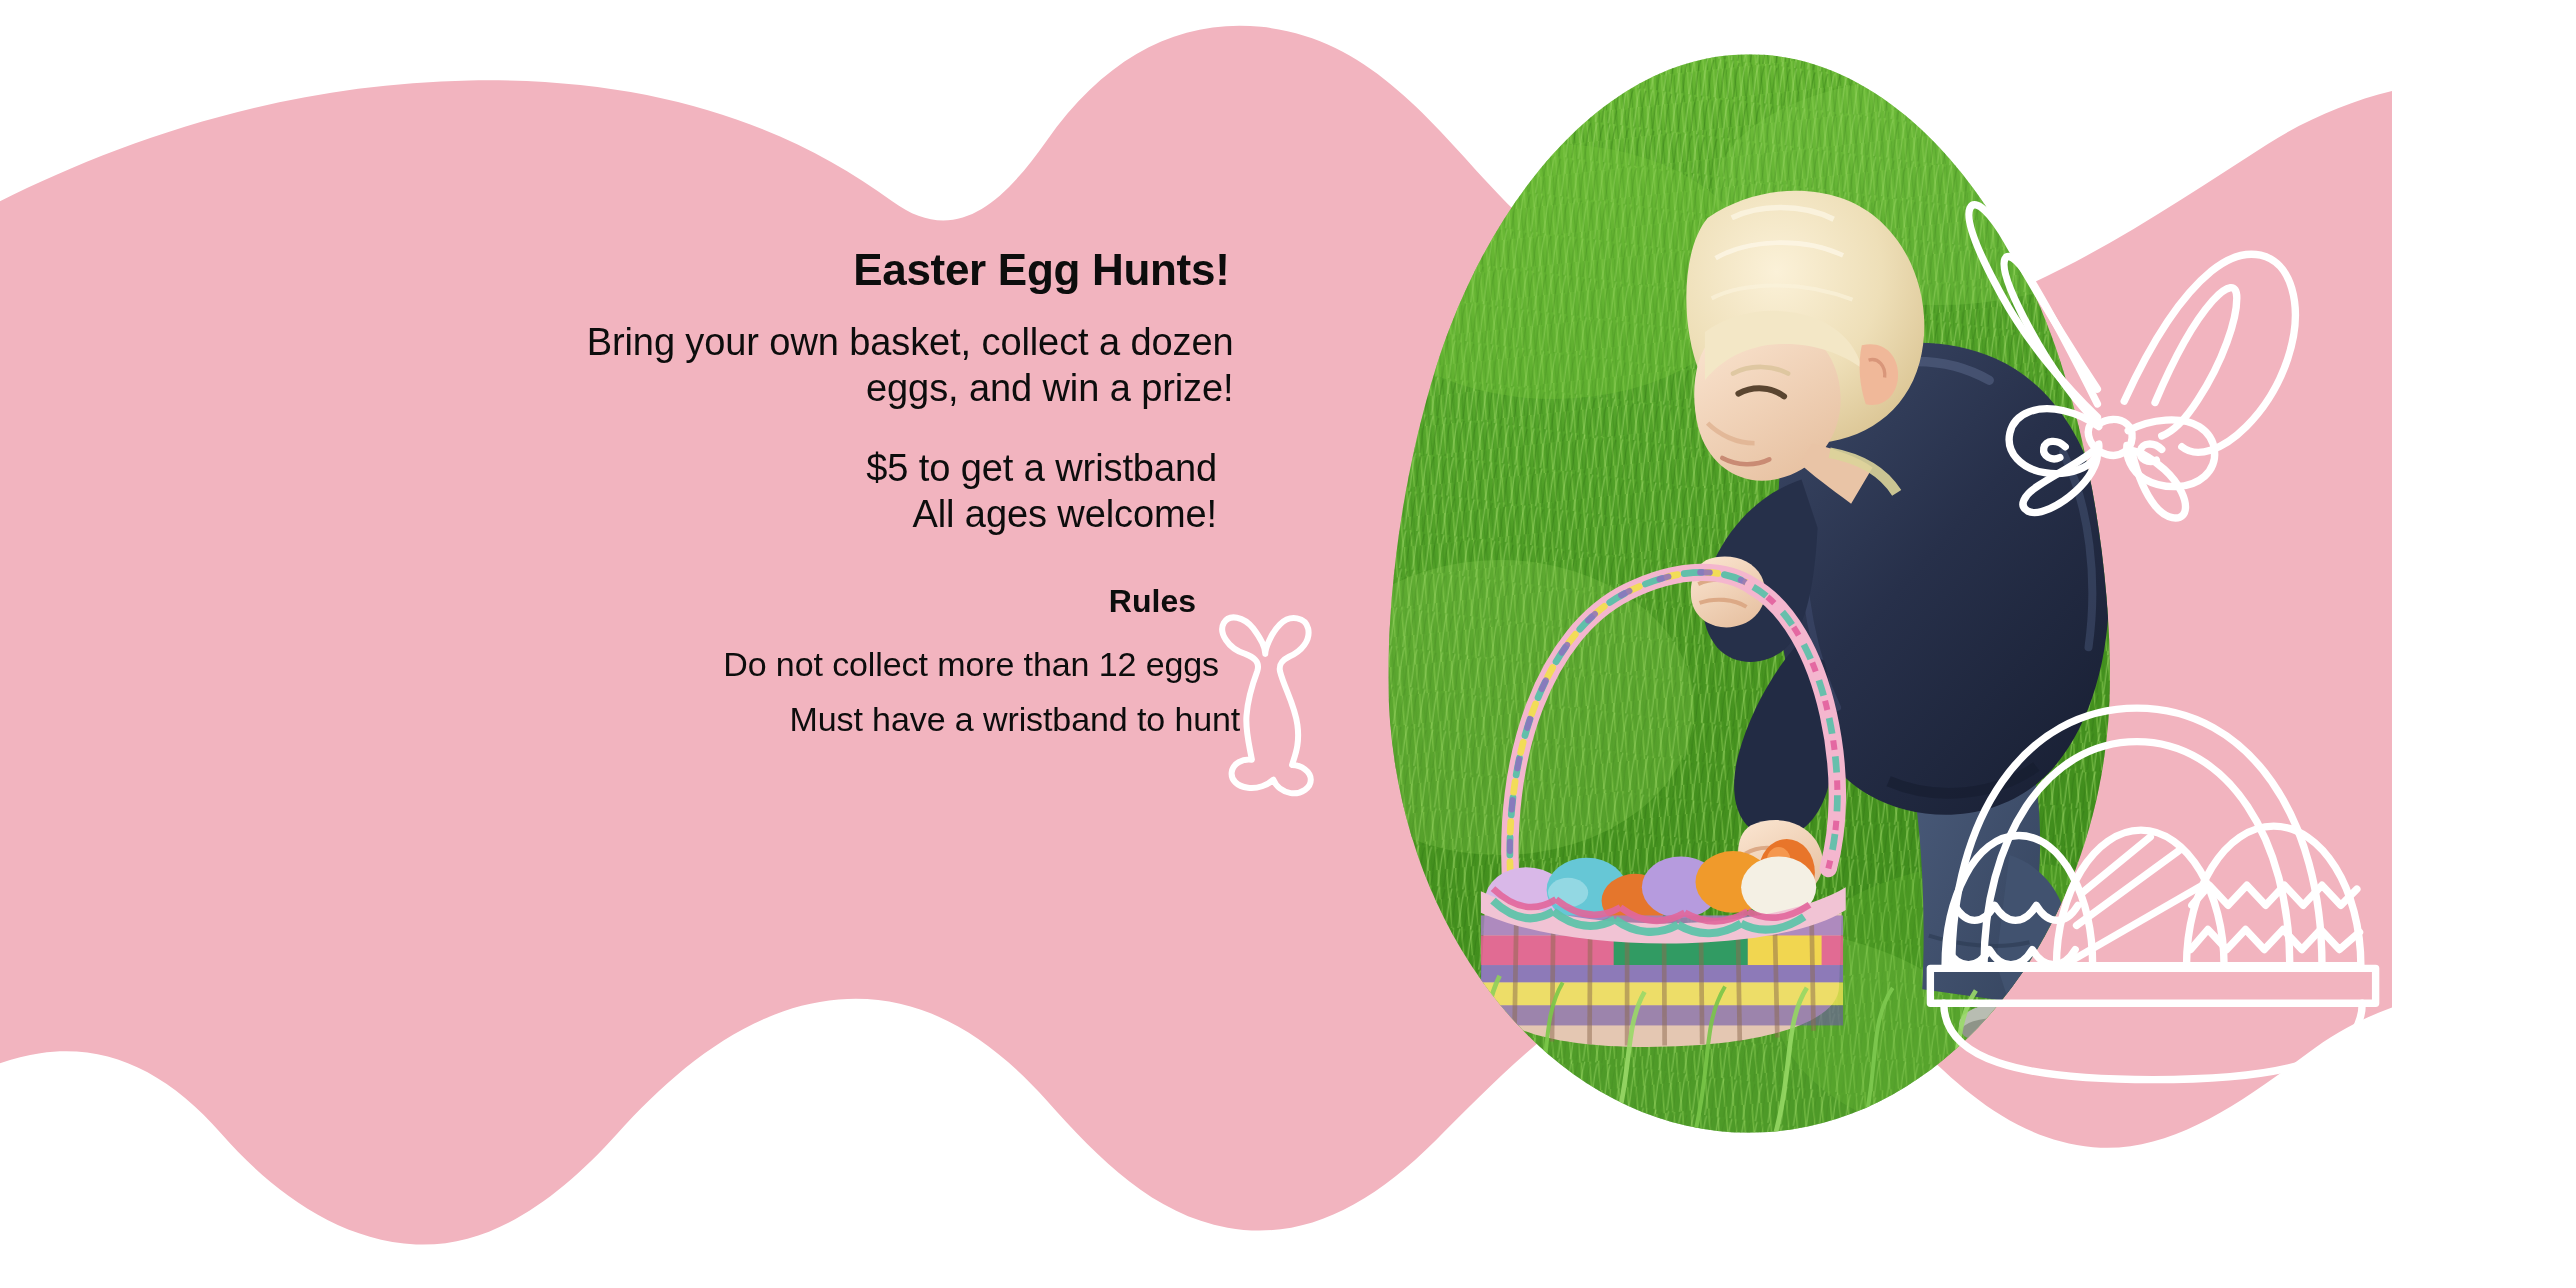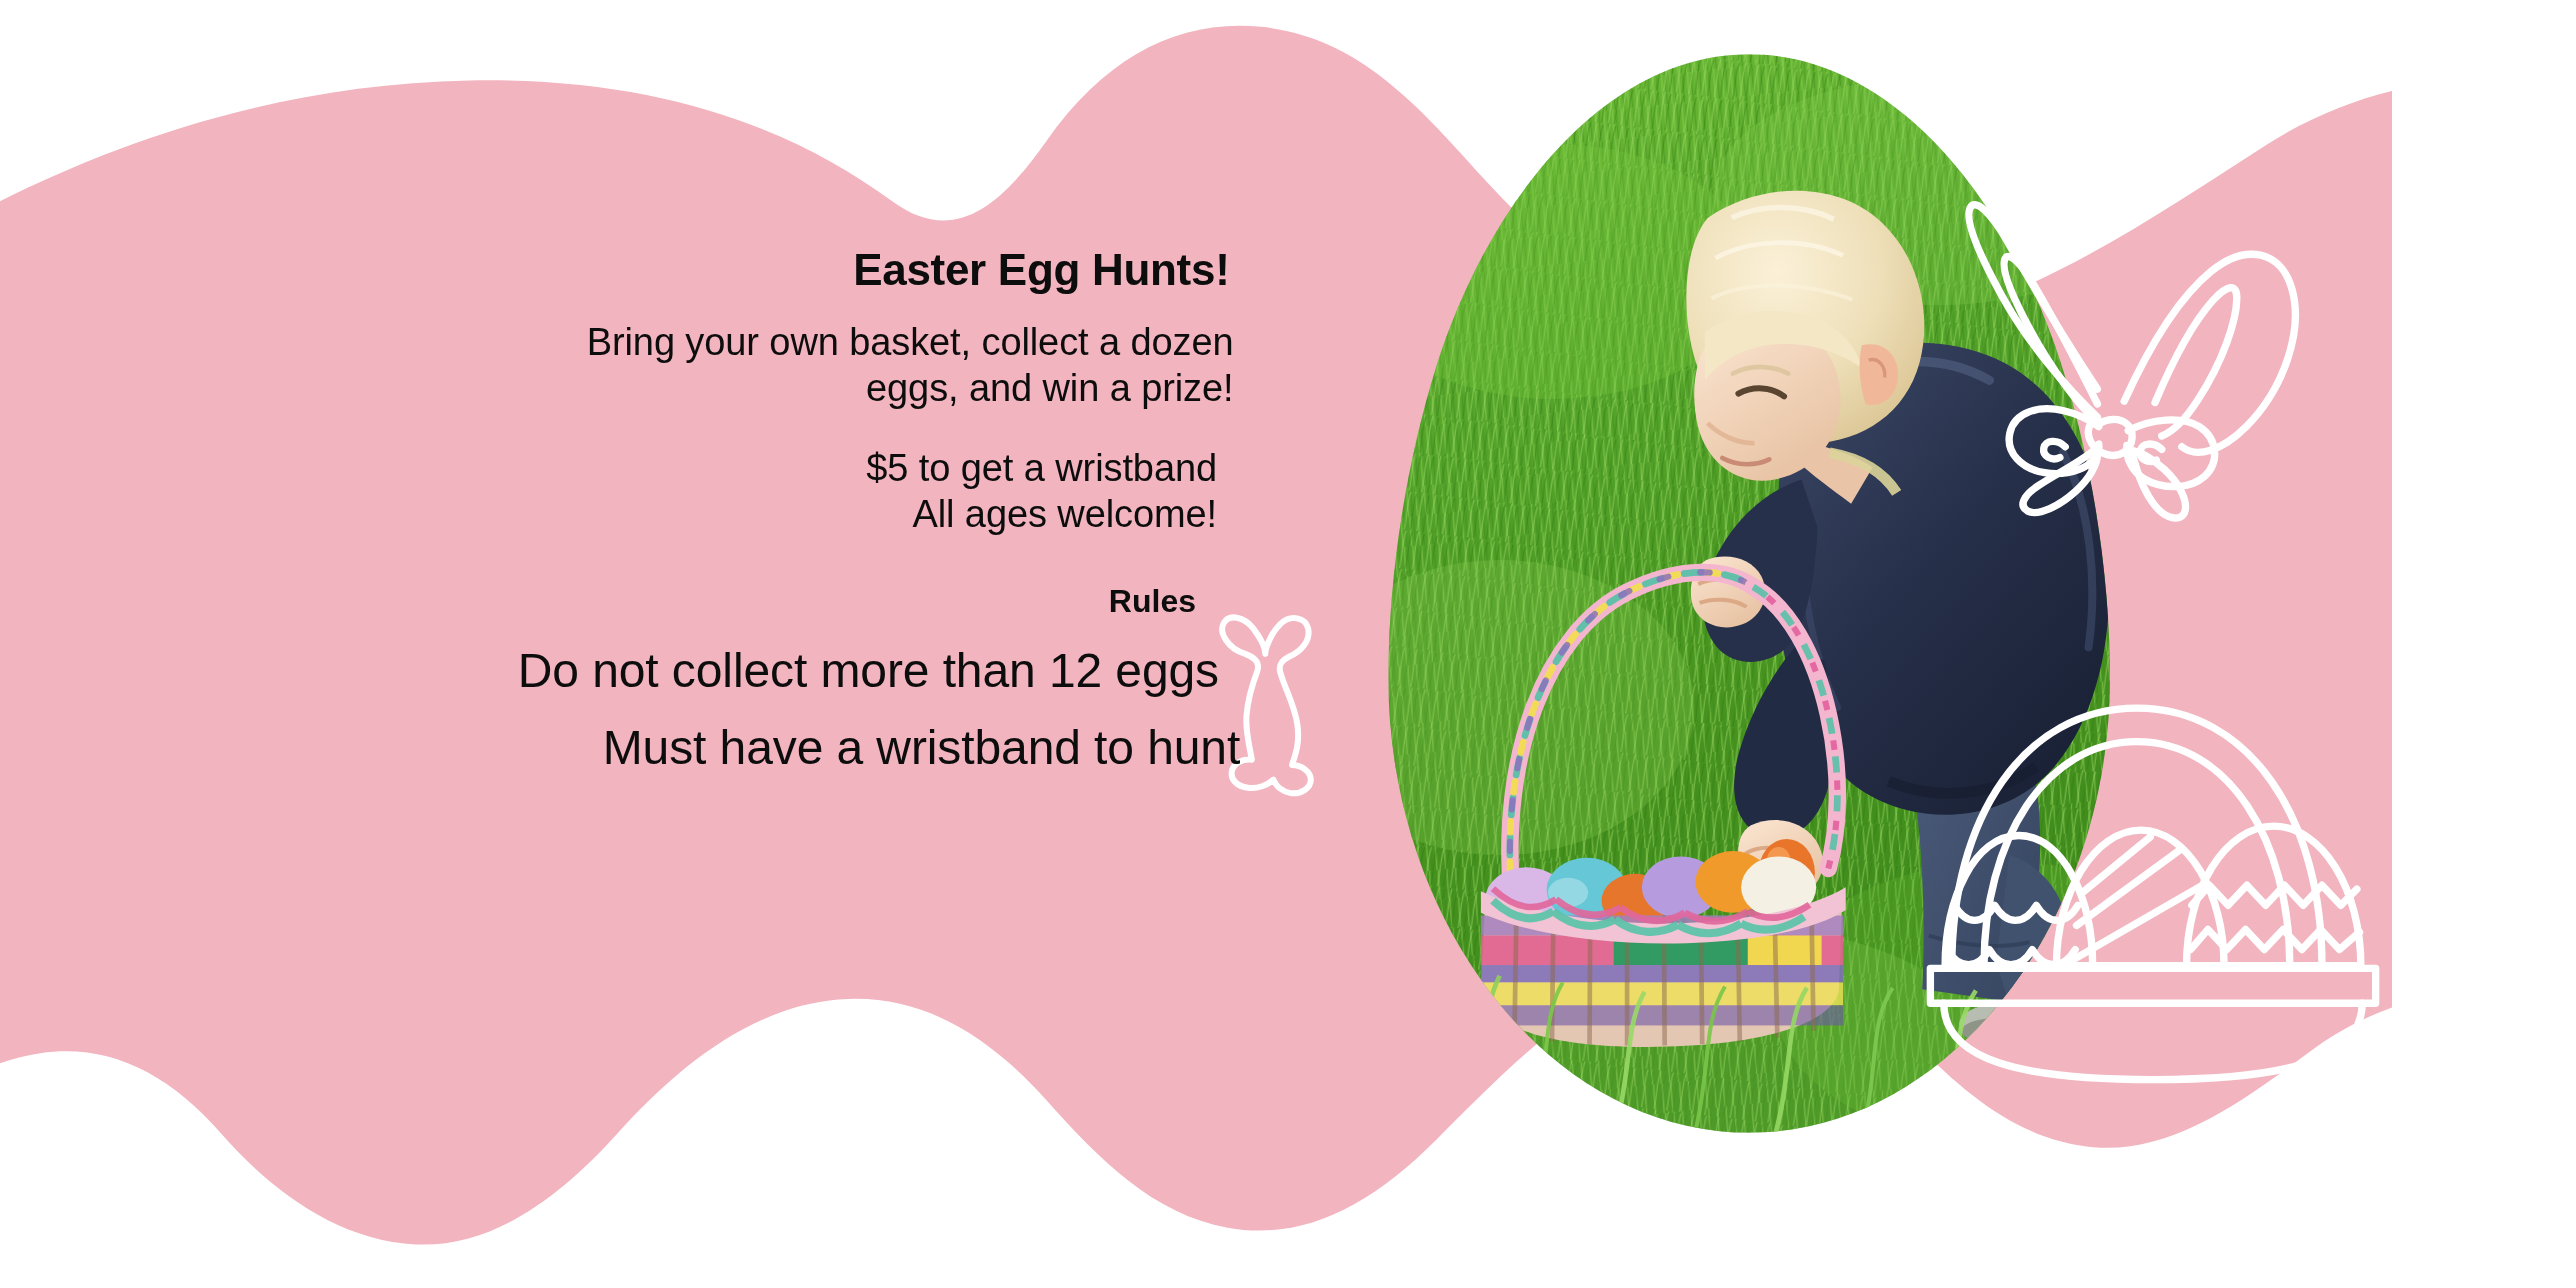--- a/index.html
+++ b/index.html
@@ -51,29 +51,29 @@
   .p-price{margin-top:35px;padding-right:38px;}
   .rules-head{
     font-weight:bold;
     font-size:32px;
     margin:0;
     margin-top:48px;
     padding-right:59px;
     line-height:1.0;
   }
   .rule{
-    font-size:48px;
+    font-size:34px;
     line-height:1.0;
     margin:0;
     font-weight:400;
     letter-spacing:-0.1px;
   }
   .rule-1{margin-top:29.5px;padding-right:36px;}
   .rule-2{margin-top:36px;padding-right:32px;}
-  .rule-3{margin-top:29px;padding-right:14.8px;}
+  .rule-3{margin-top:21px;padding-right:14.8px;}
   .nowrap{white-space:nowrap;}
 </style>
 </head>
 <body>
 
 <div id="poster">
 
   <svg class="bg-layer" viewBox="0 0 3840 1920" preserveAspectRatio="none" xmlns="http://www.w3.org/2000/svg">
     <path id="blobPath" fill="#F2B4BF" d="
       M0,300

